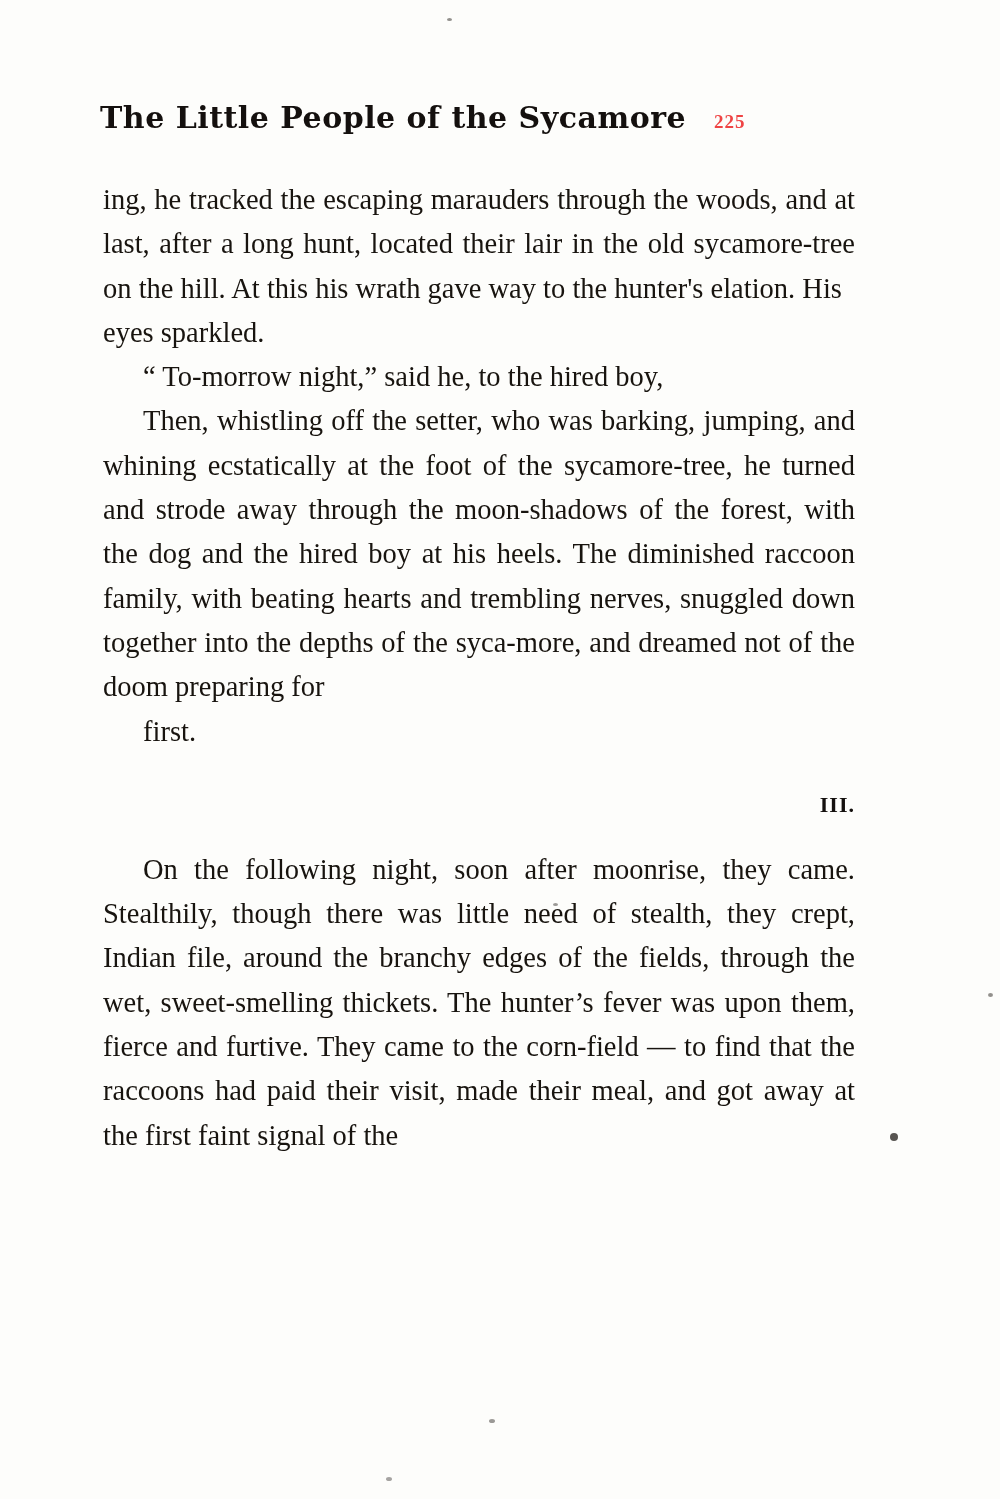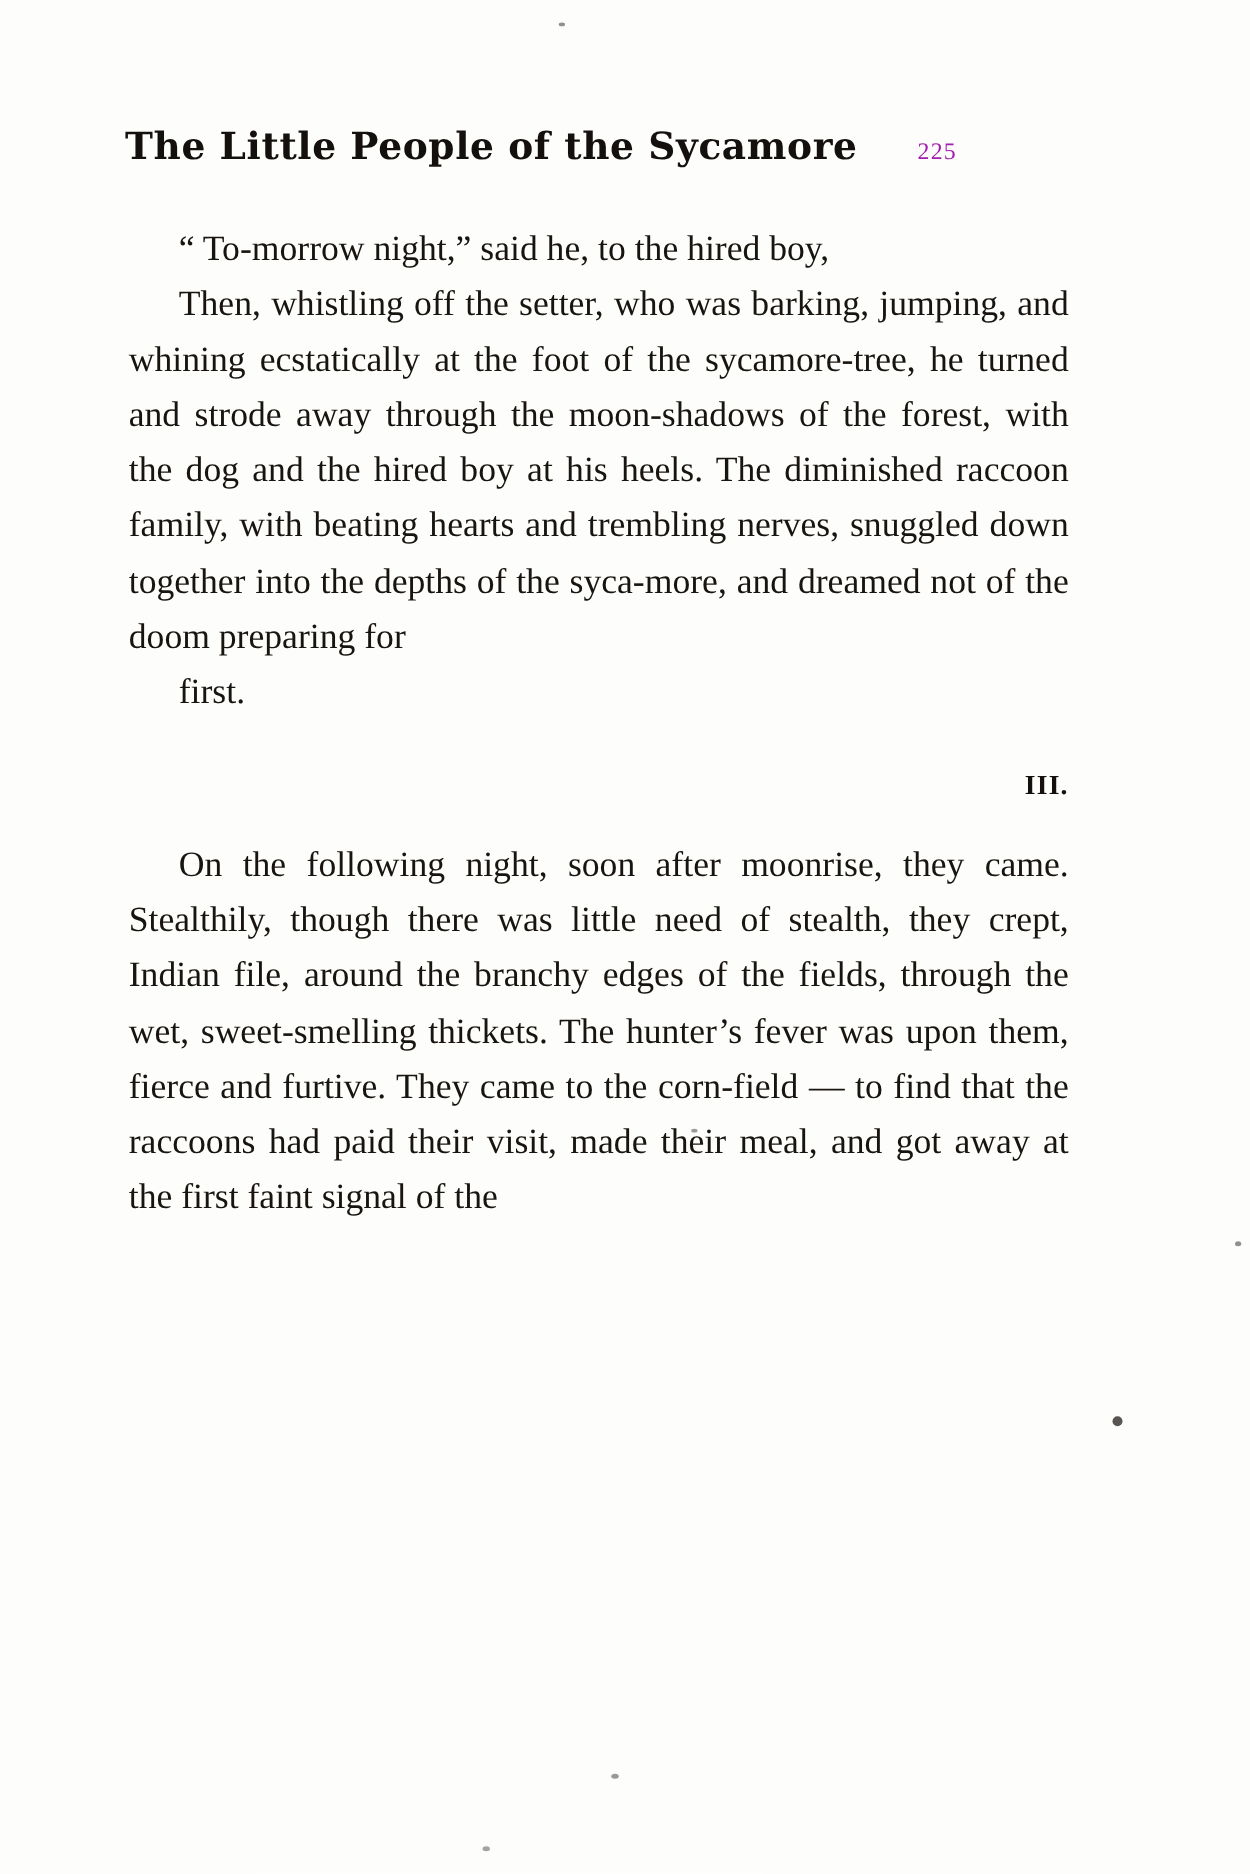--- a/index.html
+++ b/index.html
@@ -37,36 +37,35 @@
   .speck.s6 { left: 386px; top: 1477px; width: 6px; height: 4px;  opacity: .45; }
 
   .header {
     position: absolute;
     left: 100px;
     top: 100px;
     width: 770px;
     display: flex;
     align-items: baseline;
     justify-content: flex-start;
-    gap: 20px;
   }
   .running-title {
     font-family: "DejaVu Serif", serif;
     font-weight: bold;
     font-size: 30px;
     letter-spacing: 0.5px;
     color: #14100e;
     white-space: nowrap;
   }
   .folio {
     font-family: "Liberation Serif", serif;
     font-size: 19px;
-    font-weight: normal;
+    font-weight: bold;
     margin-left: 28px;
-    color: #a21caf;
+    color: #ef4444;
     letter-spacing: 1px;
   }
 
   .body-col {
     position: absolute;
     left: 103px;
     top: 178px;
     width: 752px;
   }
 
@@ -107,20 +106,24 @@
   <div class="speck s5"></div>
   <div class="speck s6"></div>
 
   <div class="header">
     <div class="running-title">The Little People of the Sycamore</div>
     <div class="folio">225</div>
   </div>
 
   <div class="body-col">
 
+    <p class="para">
+      <span>ing, he tracked the escaping marauders through the woods, and at last, after a long hunt, located their lair in the old sycamore-tree on the hill.  At this his wrath gave way to the hunter's elation.  His</span>
+      <span class="lastline">eyes sparkled.</span>
+    </p>
 
     <p class="para indent">
       <span>“ To-morrow night,” said he, to the hired boy,</span>
     </p>
 
     <p class="para indent">
       <span>Then, whistling off the setter, who was barking, jumping, and whining ecstatically at the foot of the sycamore-tree, he turned and strode away through the moon-shadows of the forest, with the dog and the hired boy at his heels.  The diminished raccoon family, with beating hearts and trembling nerves, snuggled down together into the depths of the syca-more, and dreamed not of the doom preparing for</span>
       <span class="lastline">first.</span>
     </p>
 

